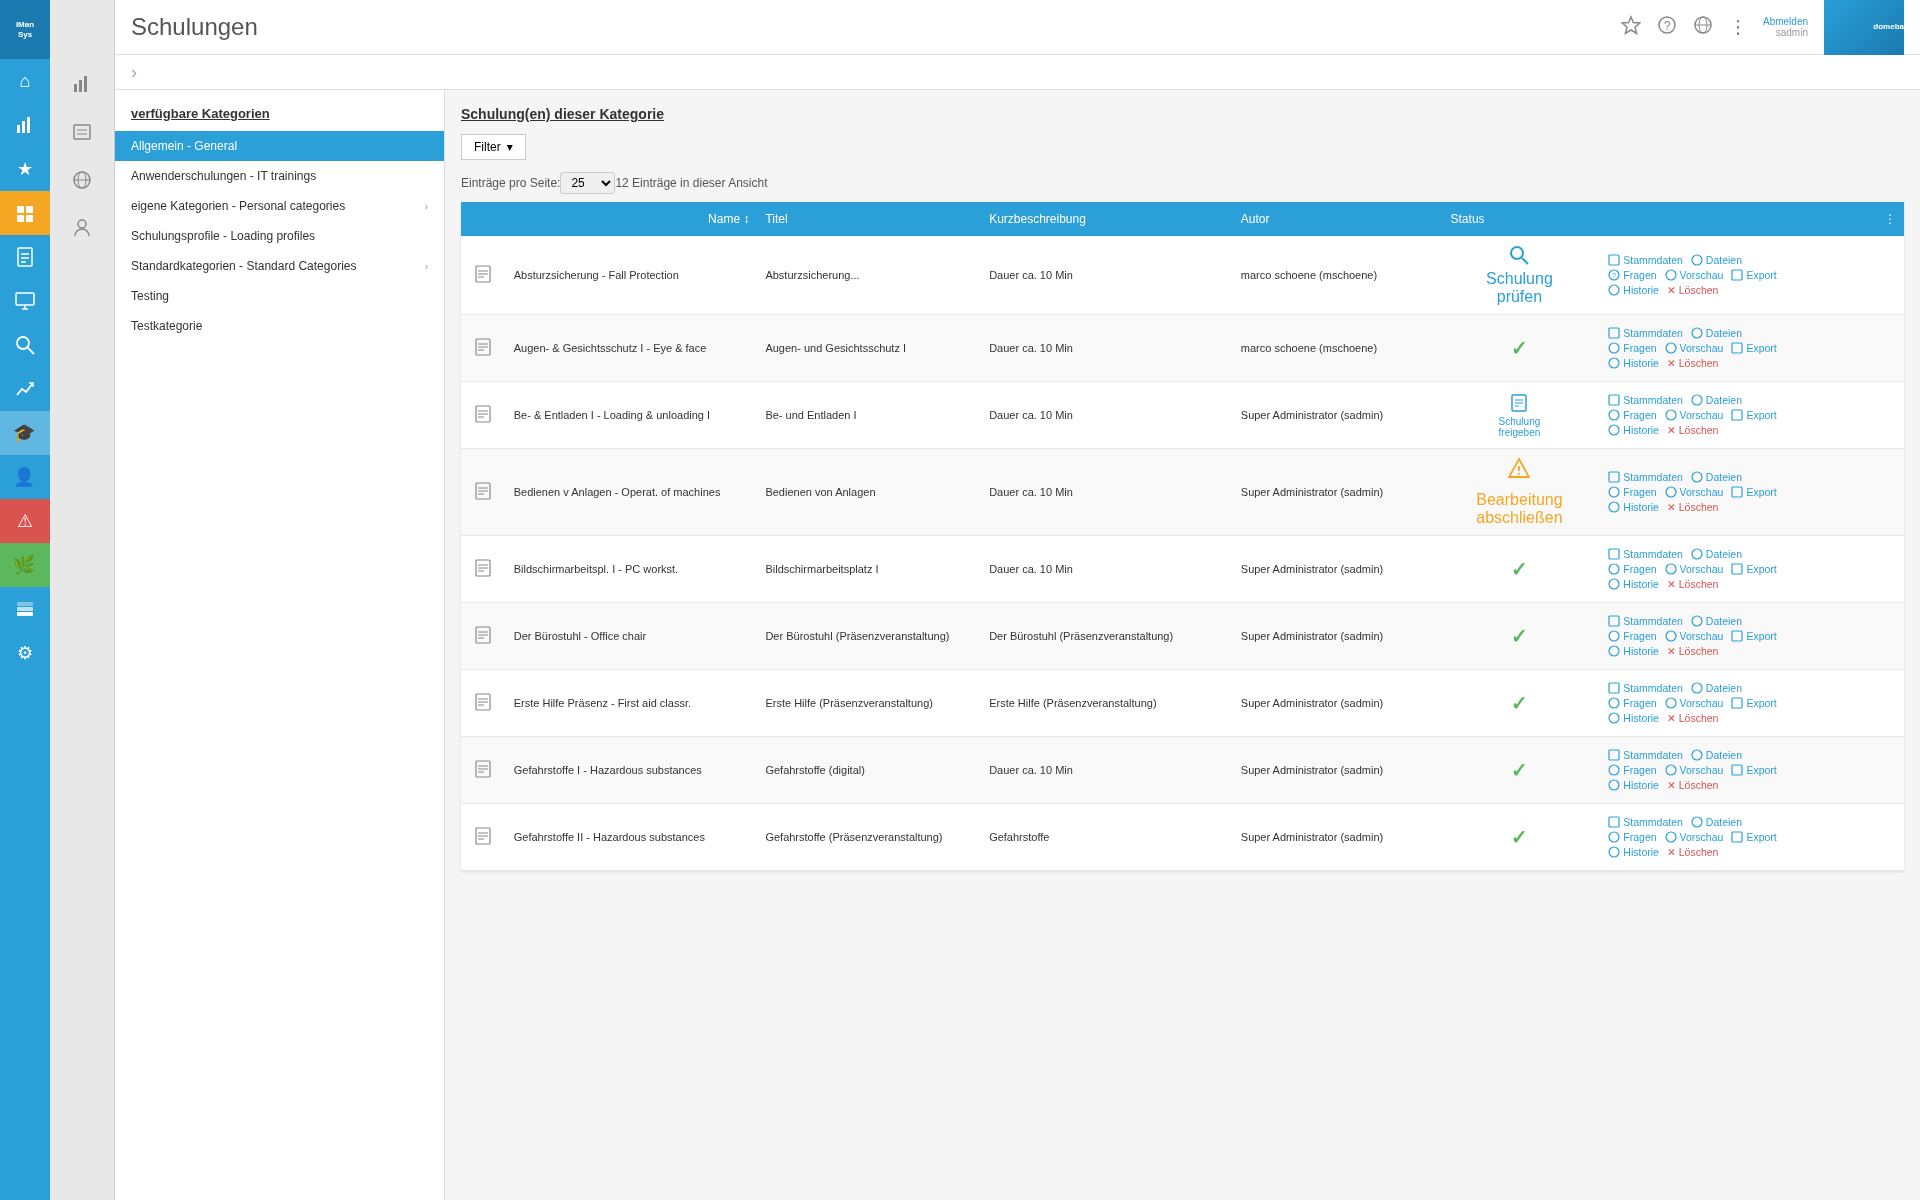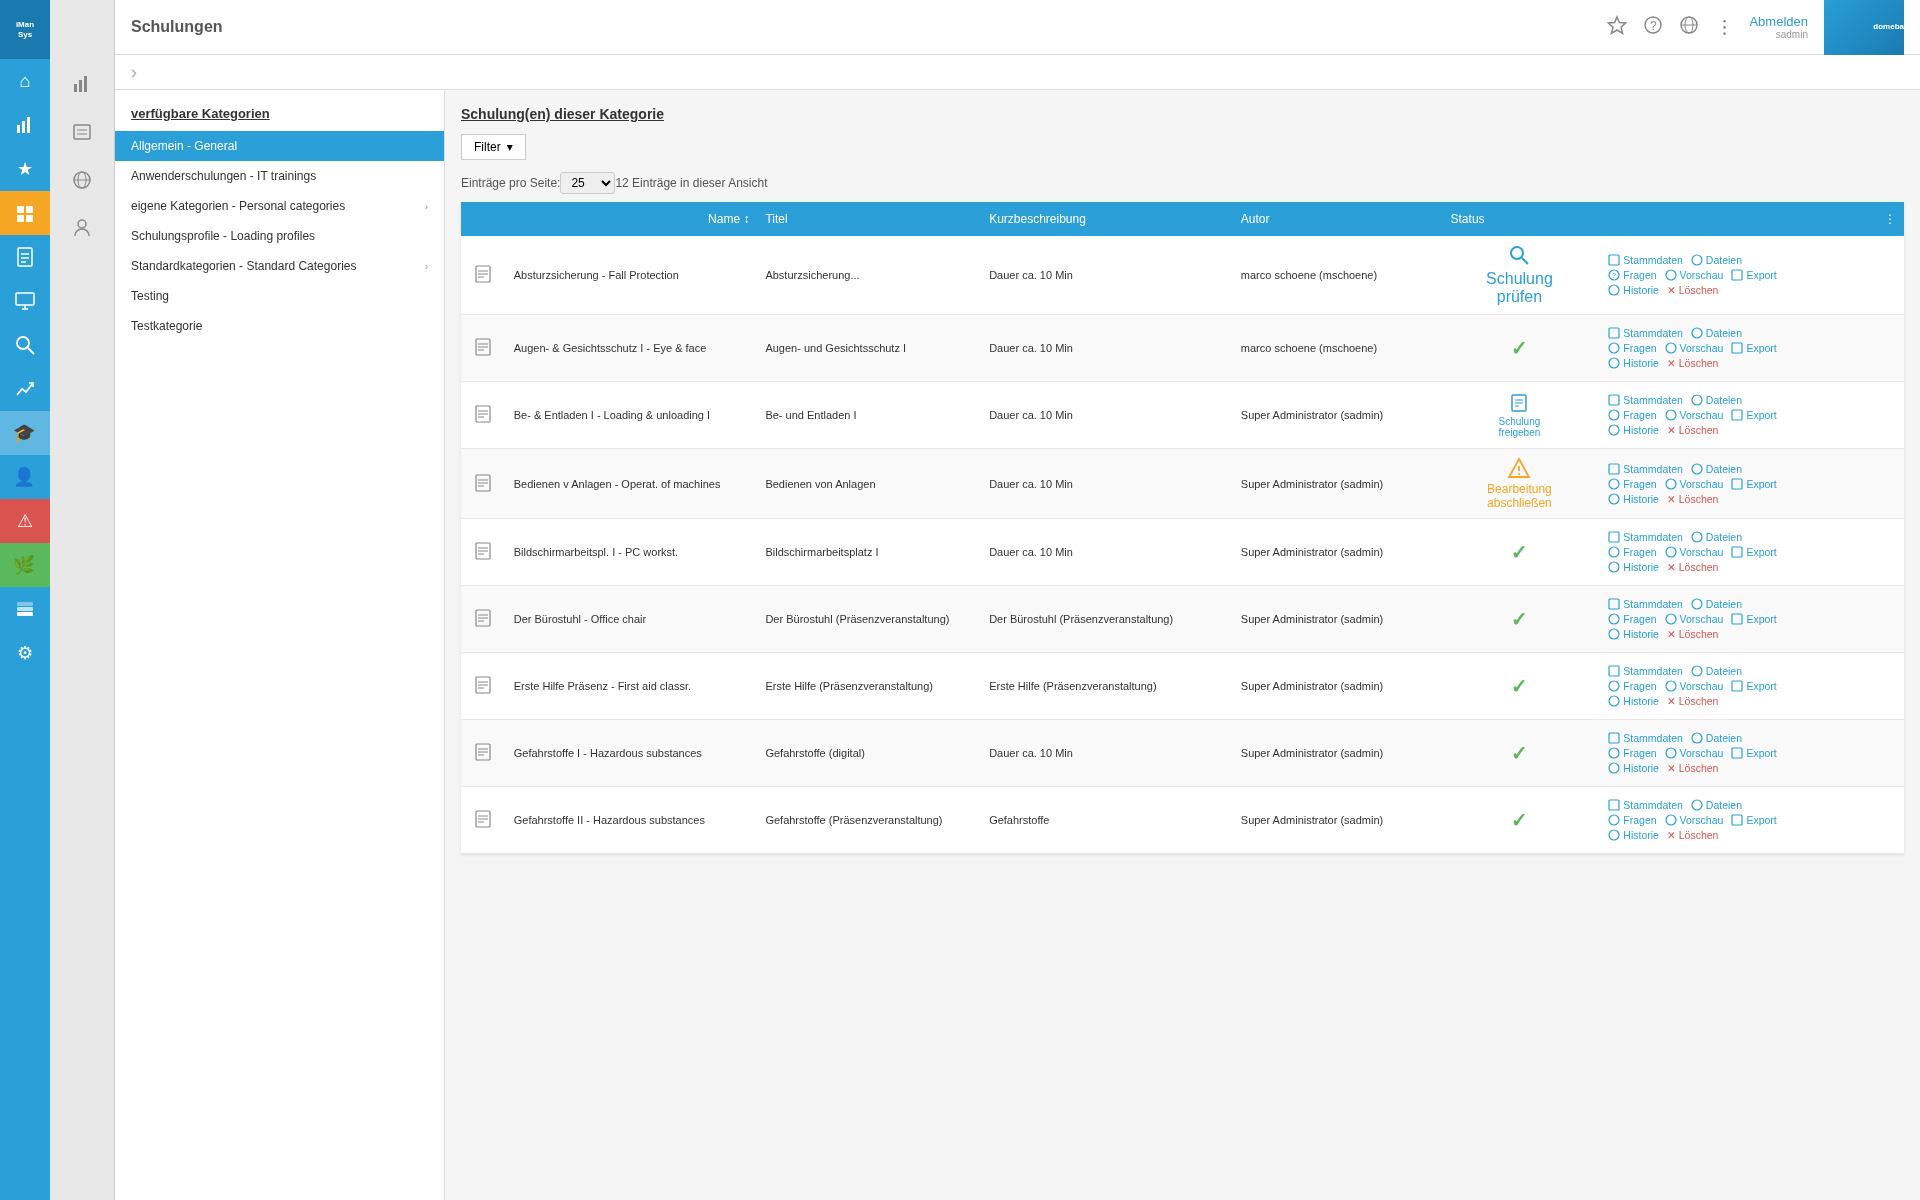--- a/index.html
+++ b/index.html
@@ -78,24 +78,23 @@
     .top-header {
       height: 55px;
       background: white;
       border-bottom: 1px solid #ddd;
       display: flex;
       align-items: center;
       padding: 0 16px;
       box-shadow: 0 1px 3px rgba(0,0,0,0.1);
     }
     .page-title {
-      font-size: 16px;
+      font-size: 24px;
       color: #555;
       flex: 1;
-      font-weight: bold;
     }
     .header-actions {
       display: flex;
       align-items: center;
       gap: 16px;
     }
     .header-icon-btn {
       color: #666;
       font-size: 18px;
       cursor: pointer;
@@ -242,21 +241,21 @@
     .row-icon { color: #666; font-size: 16px; text-align: center; }
     .name-cell { font-size: 11px; color: #333; }
     .title-cell { font-size: 11px; color: #333; }
     .desc-cell { font-size: 11px; color: #333; }
     .author-cell { font-size: 11px; color: #333; }
     .status-cell { text-align: center; font-size: 11px; color: #333; }
     .status-icon-check { color: #5cb85c; font-size: 20px; font-weight: bold; }
     .status-search { display: flex; flex-direction: column; align-items: center; color: #2a9fd8; font-size: 10px; cursor: pointer; }
     .status-search span { font-size: 16px; }
     .status-release { display: flex; flex-direction: column; align-items: center; color: #2a9fd8; font-size: 10px; cursor: pointer; }
-    .status-warning { display: flex; flex-direction: column; color: #f5a623; font-size: 12px; cursor: pointer; }
+    .status-warning { display: flex; flex-direction: column; color: #f5a623; font-size: 16px; cursor: pointer; gap: 8px; }
 
     .action-cell { display: flex; flex-direction: column; gap: 3px; padding: 4px; }
     .action-row { display: flex; gap: 8px; align-items: center; }
     .action-link {
       display: flex;
       align-items: center;
       gap: 3px;
       color: #2a9fd8;
       cursor: pointer;
       font-size: 10.5px;
@@ -266,21 +265,21 @@
 
     
     .abmelden-btn {
       display: flex;
       flex-direction: column;
       align-items: flex-end;
       cursor: pointer;
       font-size: 12px;
       color: #555;
     }
-    .abmelden-btn .label { font-size: 13px; color: #2a9fd8; }
+    .abmelden-btn .label { font-size: 10px; color: #2a9fd8; }
     .abmelden-btn .user { font-size: 10px; color: #999; }
   </style>
 </head>
 <body>
 
 <div class="sidebar-icons">
   <div class="sidebar-logo">
     <span style="font-size:8px; line-height:1.2; font-weight:bold;">iMan<br>Sys</span>
   </div>
   <div class="sidebar-icon-item" title="Home">⌂</div>

